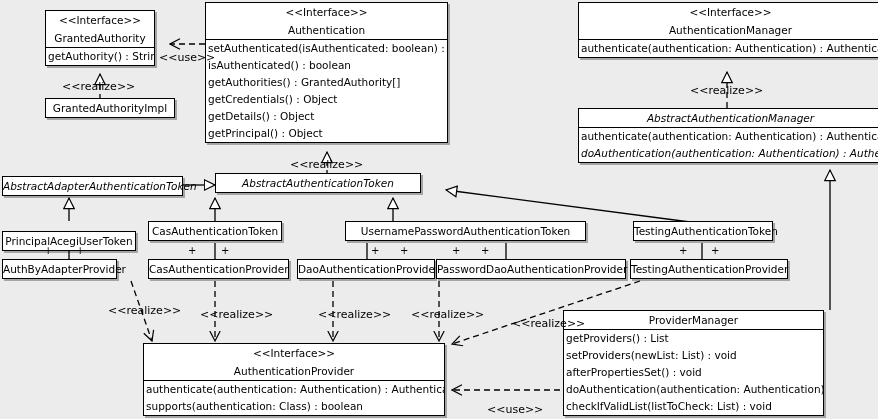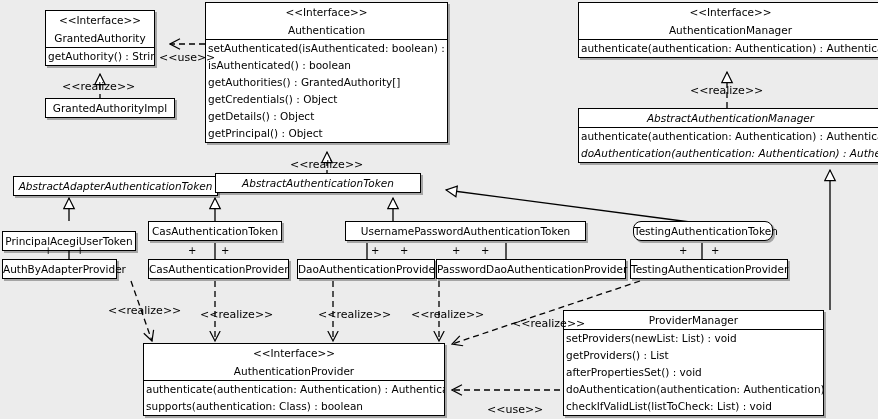--- a/index.html
+++ b/index.html
@@ -200,21 +200,21 @@
   <div class="umlbox" style="left:578px;top:108px;width:305px;">
     <div class="sect">
       <div class="title ital">AbstractAuthenticationManager</div>
     </div>
     <div class="sect">
       <div class="row">authenticate(authentication: Authentication) : Authentication</div>
       <div class="row ital">doAuthentication(authentication: Authentication) : Authentication</div>
     </div>
   </div>
 
-  <div class="umlbox" style="left:13px;top:176px;width:205px;">
+  <div class="umlbox" style="left:2px;top:176px;width:181px;">
     <div class="sect">
       <div class="title ital">AbstractAdapterAuthenticationToken</div>
     </div>
   </div>
 
   <div class="umlbox" style="left:215px;top:173px;width:206px;">
     <div class="sect">
       <div class="title ital">AbstractAuthenticationToken</div>
     </div>
   </div>
@@ -230,21 +230,21 @@
       <div class="title">CasAuthenticationToken</div>
     </div>
   </div>
 
   <div class="umlbox" style="left:345px;top:221px;width:241px;">
     <div class="sect">
       <div class="title">UsernamePasswordAuthenticationToken</div>
     </div>
   </div>
 
-  <div class="umlbox" style="left:633px;top:221px;width:140px;border-radius:8px;">
+  <div class="umlbox" style="left:633px;top:221px;width:140px;">
     <div class="sect">
       <div class="title">TestingAuthenticationToken</div>
     </div>
   </div>
 
   <div class="umlbox" style="left:2px;top:259px;width:115px;">
     <div class="sect">
       <div class="title">AuthByAdapterProvider</div>
     </div>
   </div>
@@ -282,22 +282,22 @@
       <div class="row">authenticate(authentication: Authentication) : Authentication</div>
       <div class="row">supports(authentication: Class) : boolean</div>
     </div>
   </div>
 
   <div class="umlbox" style="left:563px;top:310px;width:261px;">
     <div class="sect">
       <div class="title">ProviderManager</div>
     </div>
     <div class="sect">
+      <div class="row">getProviders() : List</div>
       <div class="row">setProviders(newList: List) : void</div>
-      <div class="row">getProviders() : List</div>
       <div class="row">afterPropertiesSet() : void</div>
       <div class="row">doAuthentication(authentication: Authentication) : Authentication</div>
       <div class="row">checkIfValidList(listToCheck: List) : void</div>
     </div>
   </div>
 
   <div class="lbl" style="left:159px;top:52px;">&lt;&lt;use&gt;&gt;</div>
   <div class="lbl" style="left:62px;top:81px;">&lt;&lt;realize&gt;&gt;</div>
   <div class="lbl" style="left:290px;top:159px;">&lt;&lt;realize&gt;&gt;</div>
   <div class="lbl" style="left:690px;top:85px;">&lt;&lt;realize&gt;&gt;</div>

